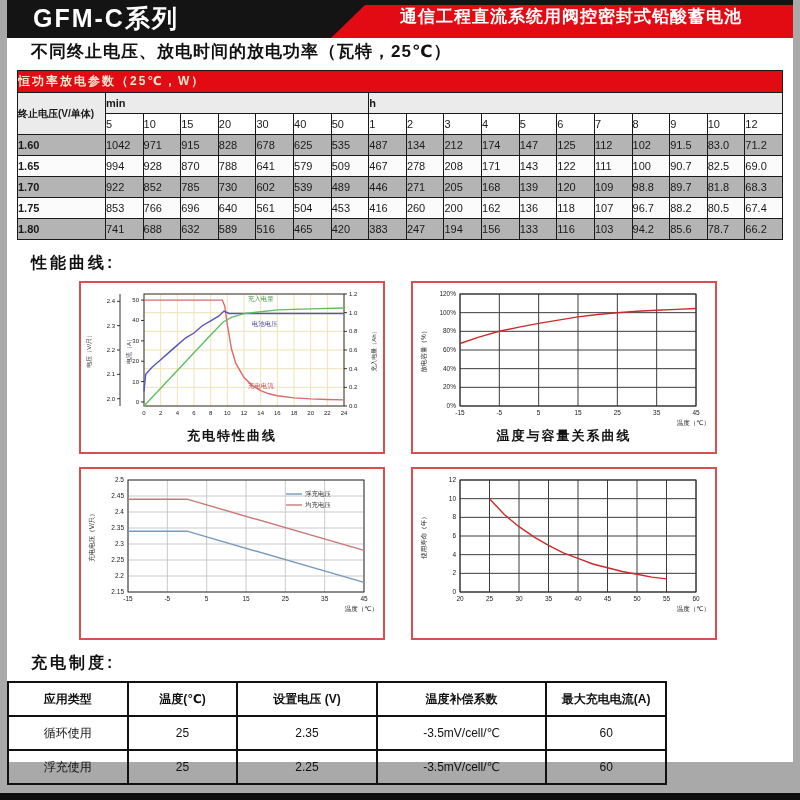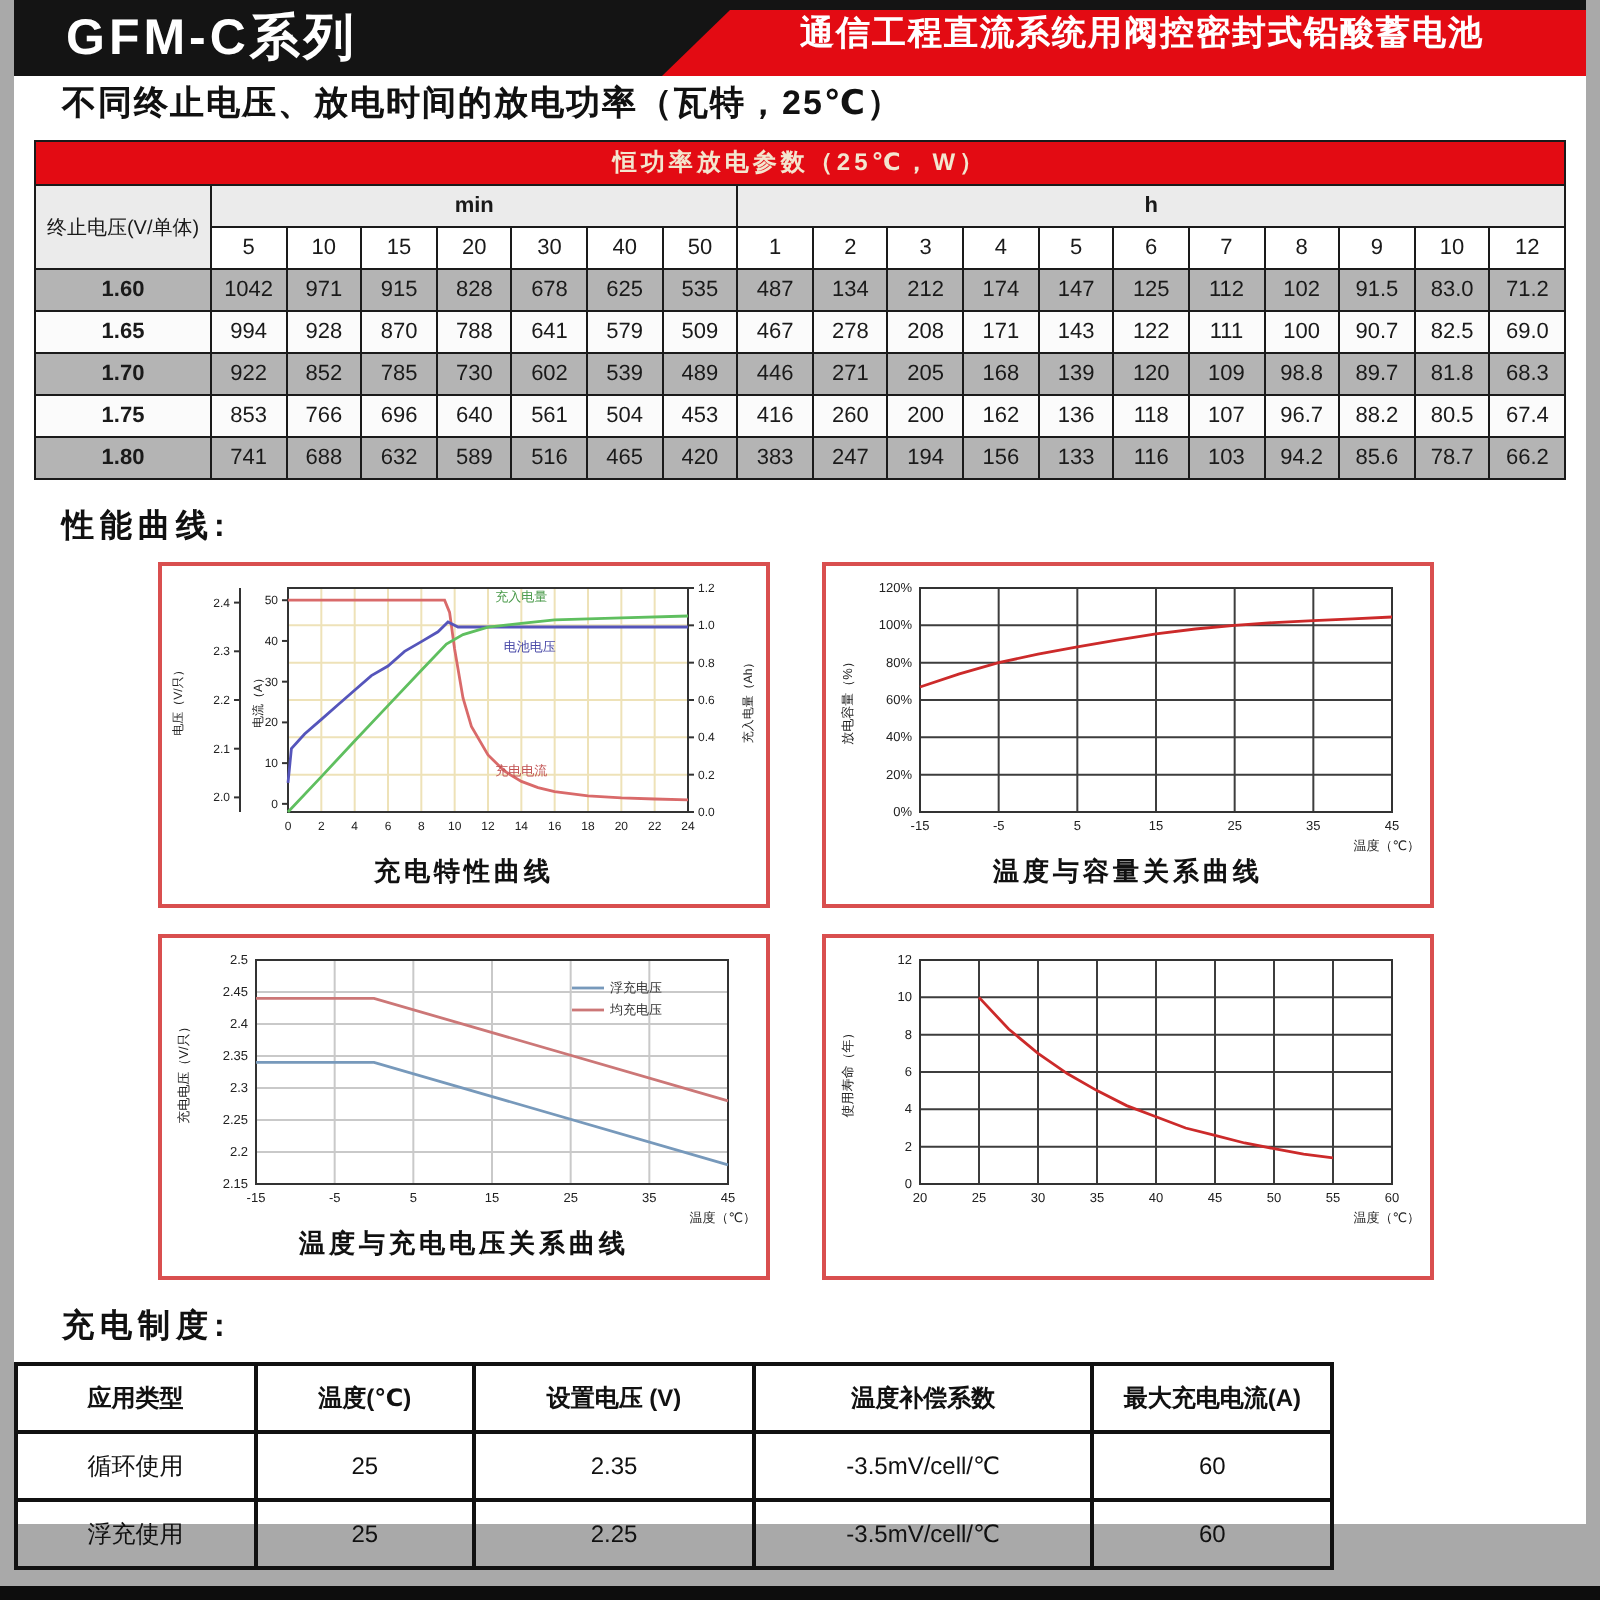--- a/index.html
+++ b/index.html
@@ -17,25 +17,25 @@
   .series{position:absolute;left:26px;top:2px;font-size:25px;font-weight:bold;color:#ffffff;letter-spacing:2px;}
   .ribbon{position:absolute;right:0;top:5px;width:462px;height:33px;background:#e30b13;
           clip-path:polygon(34px 0,100% 0,100% 100%,0 100%);
           display:flex;justify-content:center;}
   .ribbon span{color:#ffffff;font-weight:bold;font-size:17px;letter-spacing:1px;padding-left:18px;}
 
   .doc-title{margin:2px 0 7px 24px;font-size:17px;font-weight:bold;letter-spacing:1px;color:#111;}
 
   
   table.ptable{border-collapse:collapse;margin-left:10px;width:766px;table-layout:fixed;
-               font-size:11px;text-align:center;color:#1a1a1a;}
+               font-size:11px;text-align:left;color:#1a1a1a;}
   table.ptable td{border:1px solid #1a1a1a;padding:1px 0;height:18px;overflow:hidden;}
   table.ptable td.banner{background:#e30b13;color:#f3e6cf;font-weight:bold;font-size:12px;letter-spacing:2px;height:19px;}
   table.ptable td.hdr{background:#ebebeb;font-weight:bold;}
-  table.ptable td.corner{font-size:10px;font-weight:normal;}
+  table.ptable td.corner{font-size:10px;font-weight:bold;}
   table.ptable tr.g td{background:#b4b4b4;}
   table.ptable tr.w td{background:#fbfbfb;}
   table.ptable td.vcell{font-weight:bold;}
 
   .sec{font-size:16px;font-weight:bold;margin:13px 0 7px 24px;letter-spacing:3px;color:#111;}
 
   
   .charts{display:grid;grid-template-columns:306px 306px;column-gap:26px;row-gap:13px;margin-left:72px;}
   .chartbox{border:2px solid #d94f4f;height:166px;background:#ffffff;padding-top:3px;box-sizing:content-box;}
   .chartbox svg{display:block;margin:0 auto;}
@@ -385,21 +385,20 @@
             <text x="40" y="42.00000000000003" font-size="6.5" fill="#222" text-anchor="end" font-family="Liberation Sans,DejaVu Sans,sans-serif">2.4</text>
             <text x="40" y="25.999999999999943" font-size="6.5" fill="#222" text-anchor="end" font-family="Liberation Sans,DejaVu Sans,sans-serif">2.45</text>
             <text x="40" y="10" font-size="6.5" fill="#222" text-anchor="end" font-family="Liberation Sans,DejaVu Sans,sans-serif">2.5</text>
             <text x="10" y="64" font-size="6.5" fill="#222" text-anchor="middle" transform="rotate(-90 10 64)" font-family="Liberation Sans,DejaVu Sans,sans-serif">充电电压（V/只）</text>
             <line x1="202" y1="22" x2="218" y2="22" stroke="#7799bb" stroke-width="1.4"></line>
             <text x="221" y="24" font-size="6.5" fill="#333" text-anchor="start" font-family="Liberation Sans,DejaVu Sans,sans-serif">浮充电压</text>
             <line x1="202" y1="33" x2="218" y2="33" stroke="#cc7777" stroke-width="1.4"></line>
             <text x="221" y="35" font-size="6.5" fill="#333" text-anchor="start" font-family="Liberation Sans,DejaVu Sans,sans-serif">均充电压</text>
           </svg>
         </div>
-      <div class="cap">温度与充电电压关系曲线</div>
     </div>
     <div class="chartbox">
       <div>
           <svg width="296" height="140" viewBox="0 0 296 140">
             <line x1="44" y1="120" x2="280" y2="120" stroke="#3d3d3d" stroke-width="1"></line>
             <line x1="44" y1="101.33333333333334" x2="280" y2="101.33333333333334" stroke="#3d3d3d" stroke-width="1"></line>
             <line x1="44" y1="82.66666666666667" x2="280" y2="82.66666666666667" stroke="#3d3d3d" stroke-width="1"></line>
             <line x1="44" y1="64" x2="280" y2="64" stroke="#3d3d3d" stroke-width="1"></line>
             <line x1="44" y1="45.33333333333334" x2="280" y2="45.33333333333334" stroke="#3d3d3d" stroke-width="1"></line>
             <line x1="44" y1="26.666666666666657" x2="280" y2="26.666666666666657" stroke="#3d3d3d" stroke-width="1"></line>

